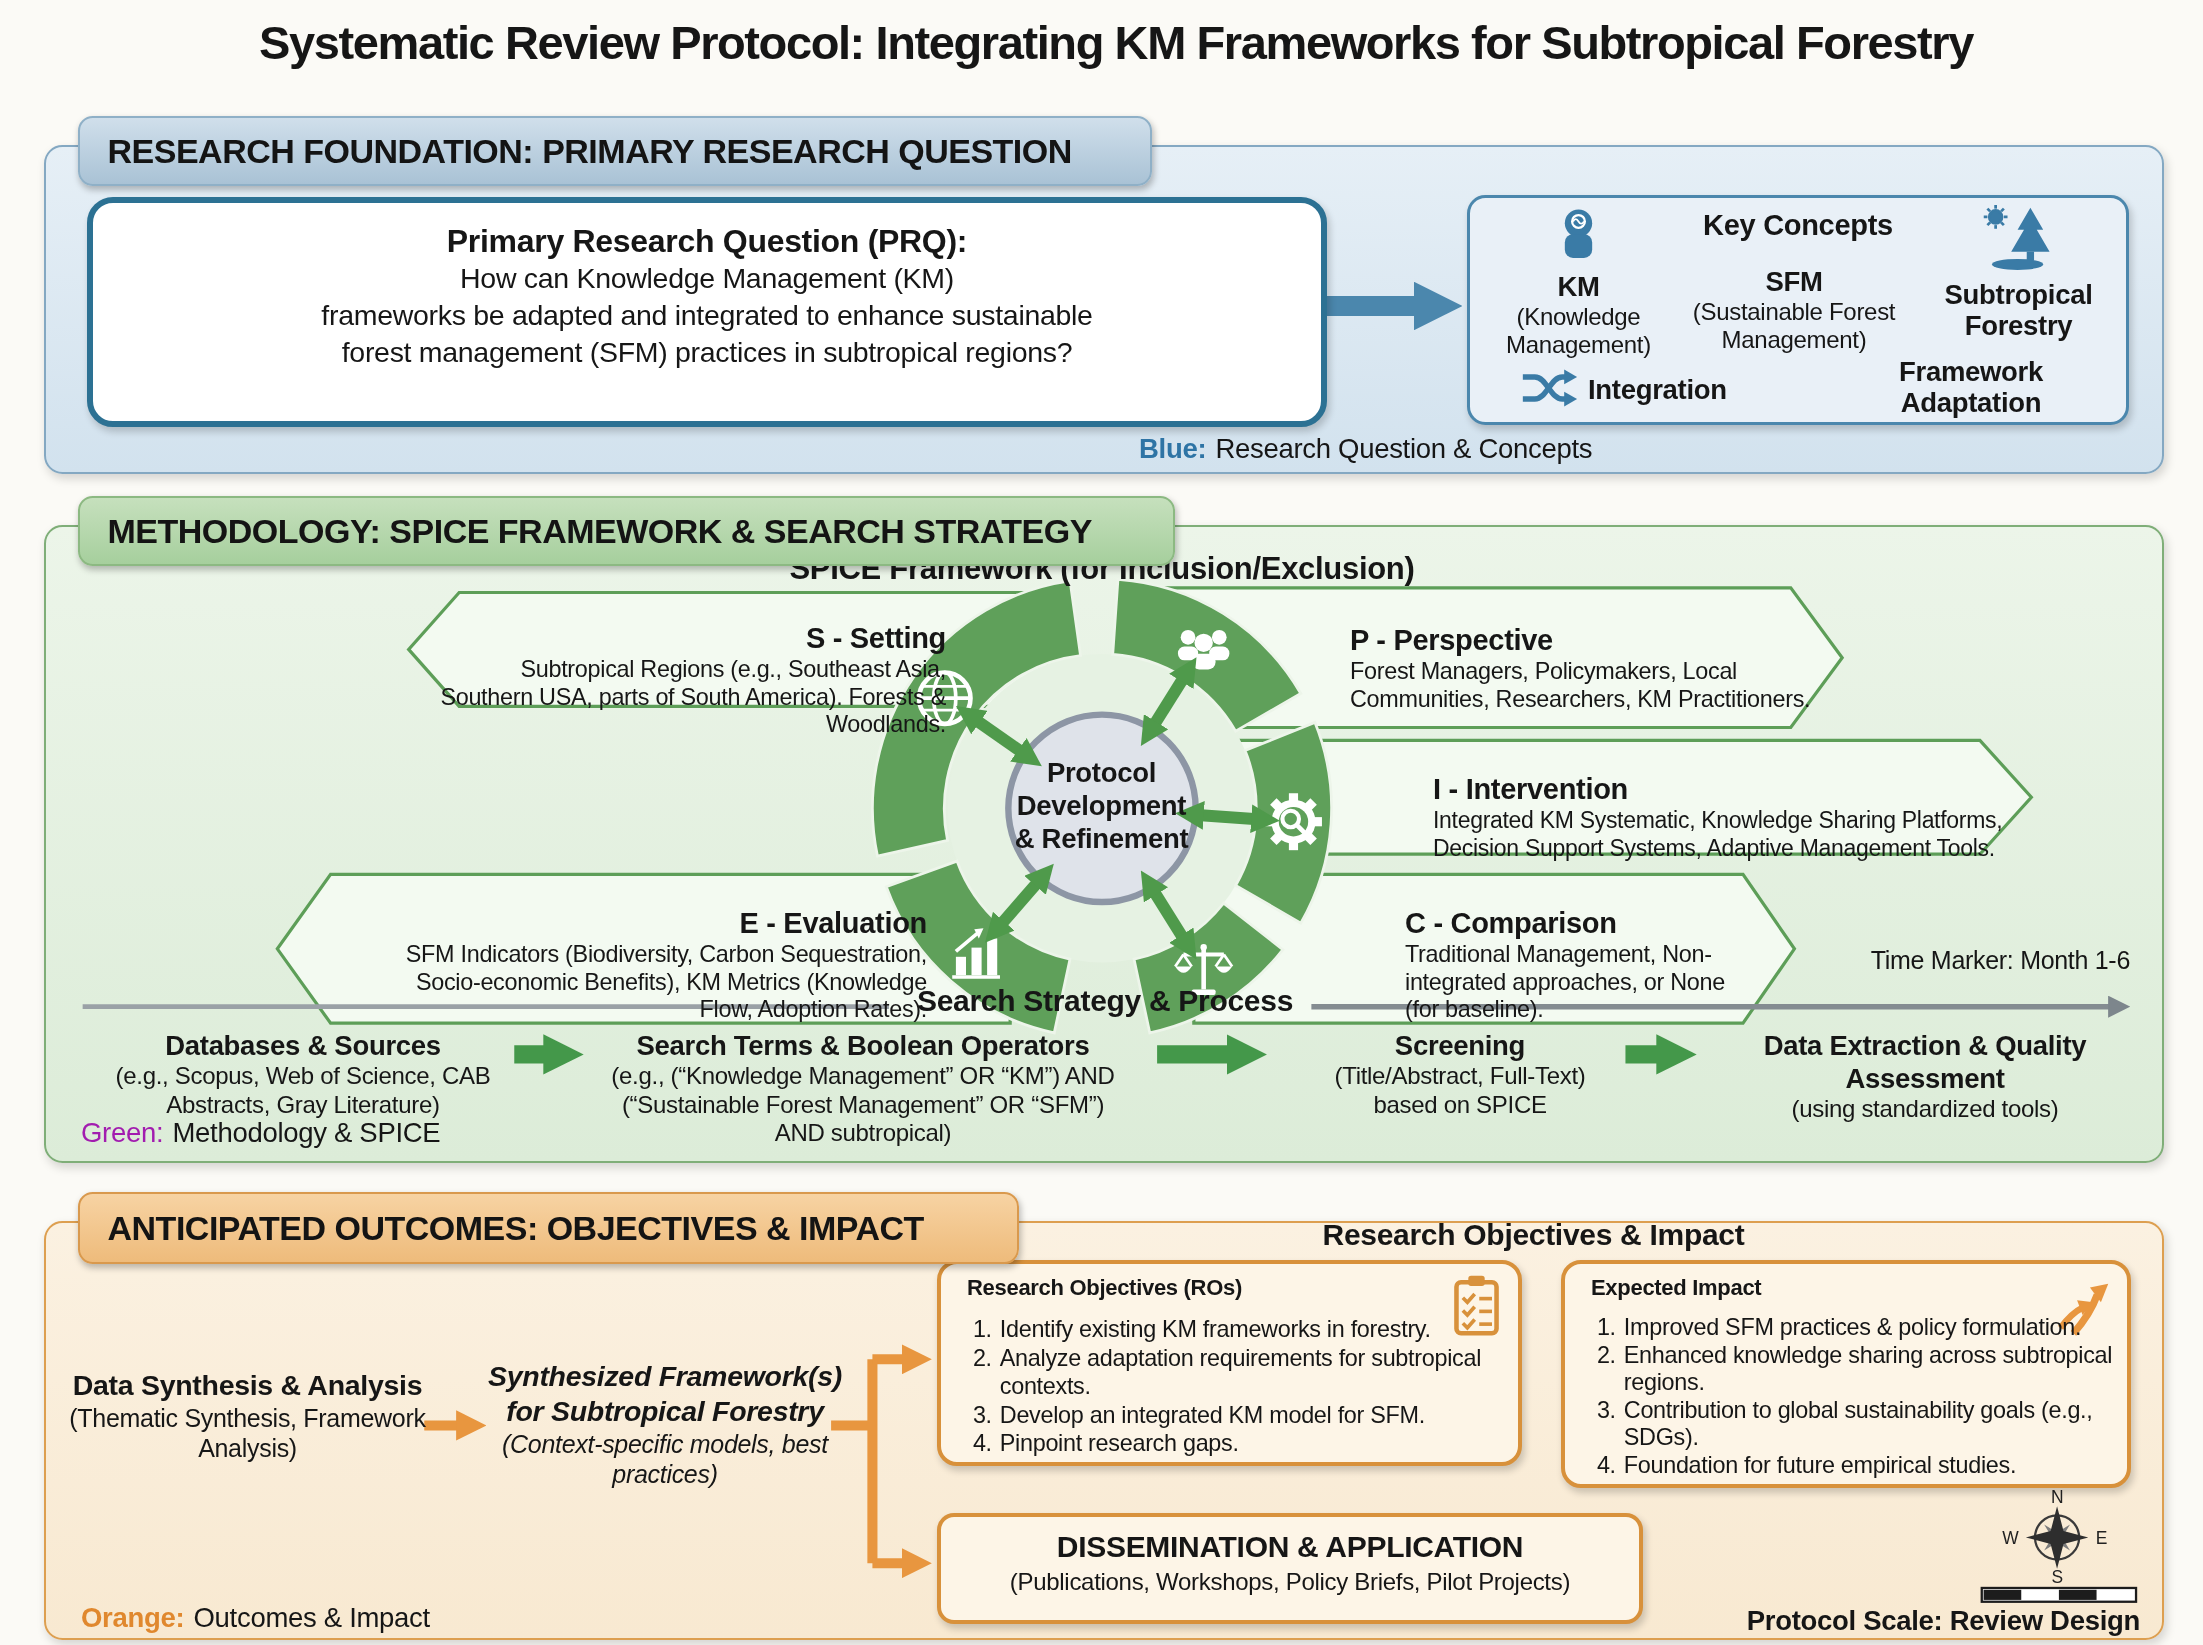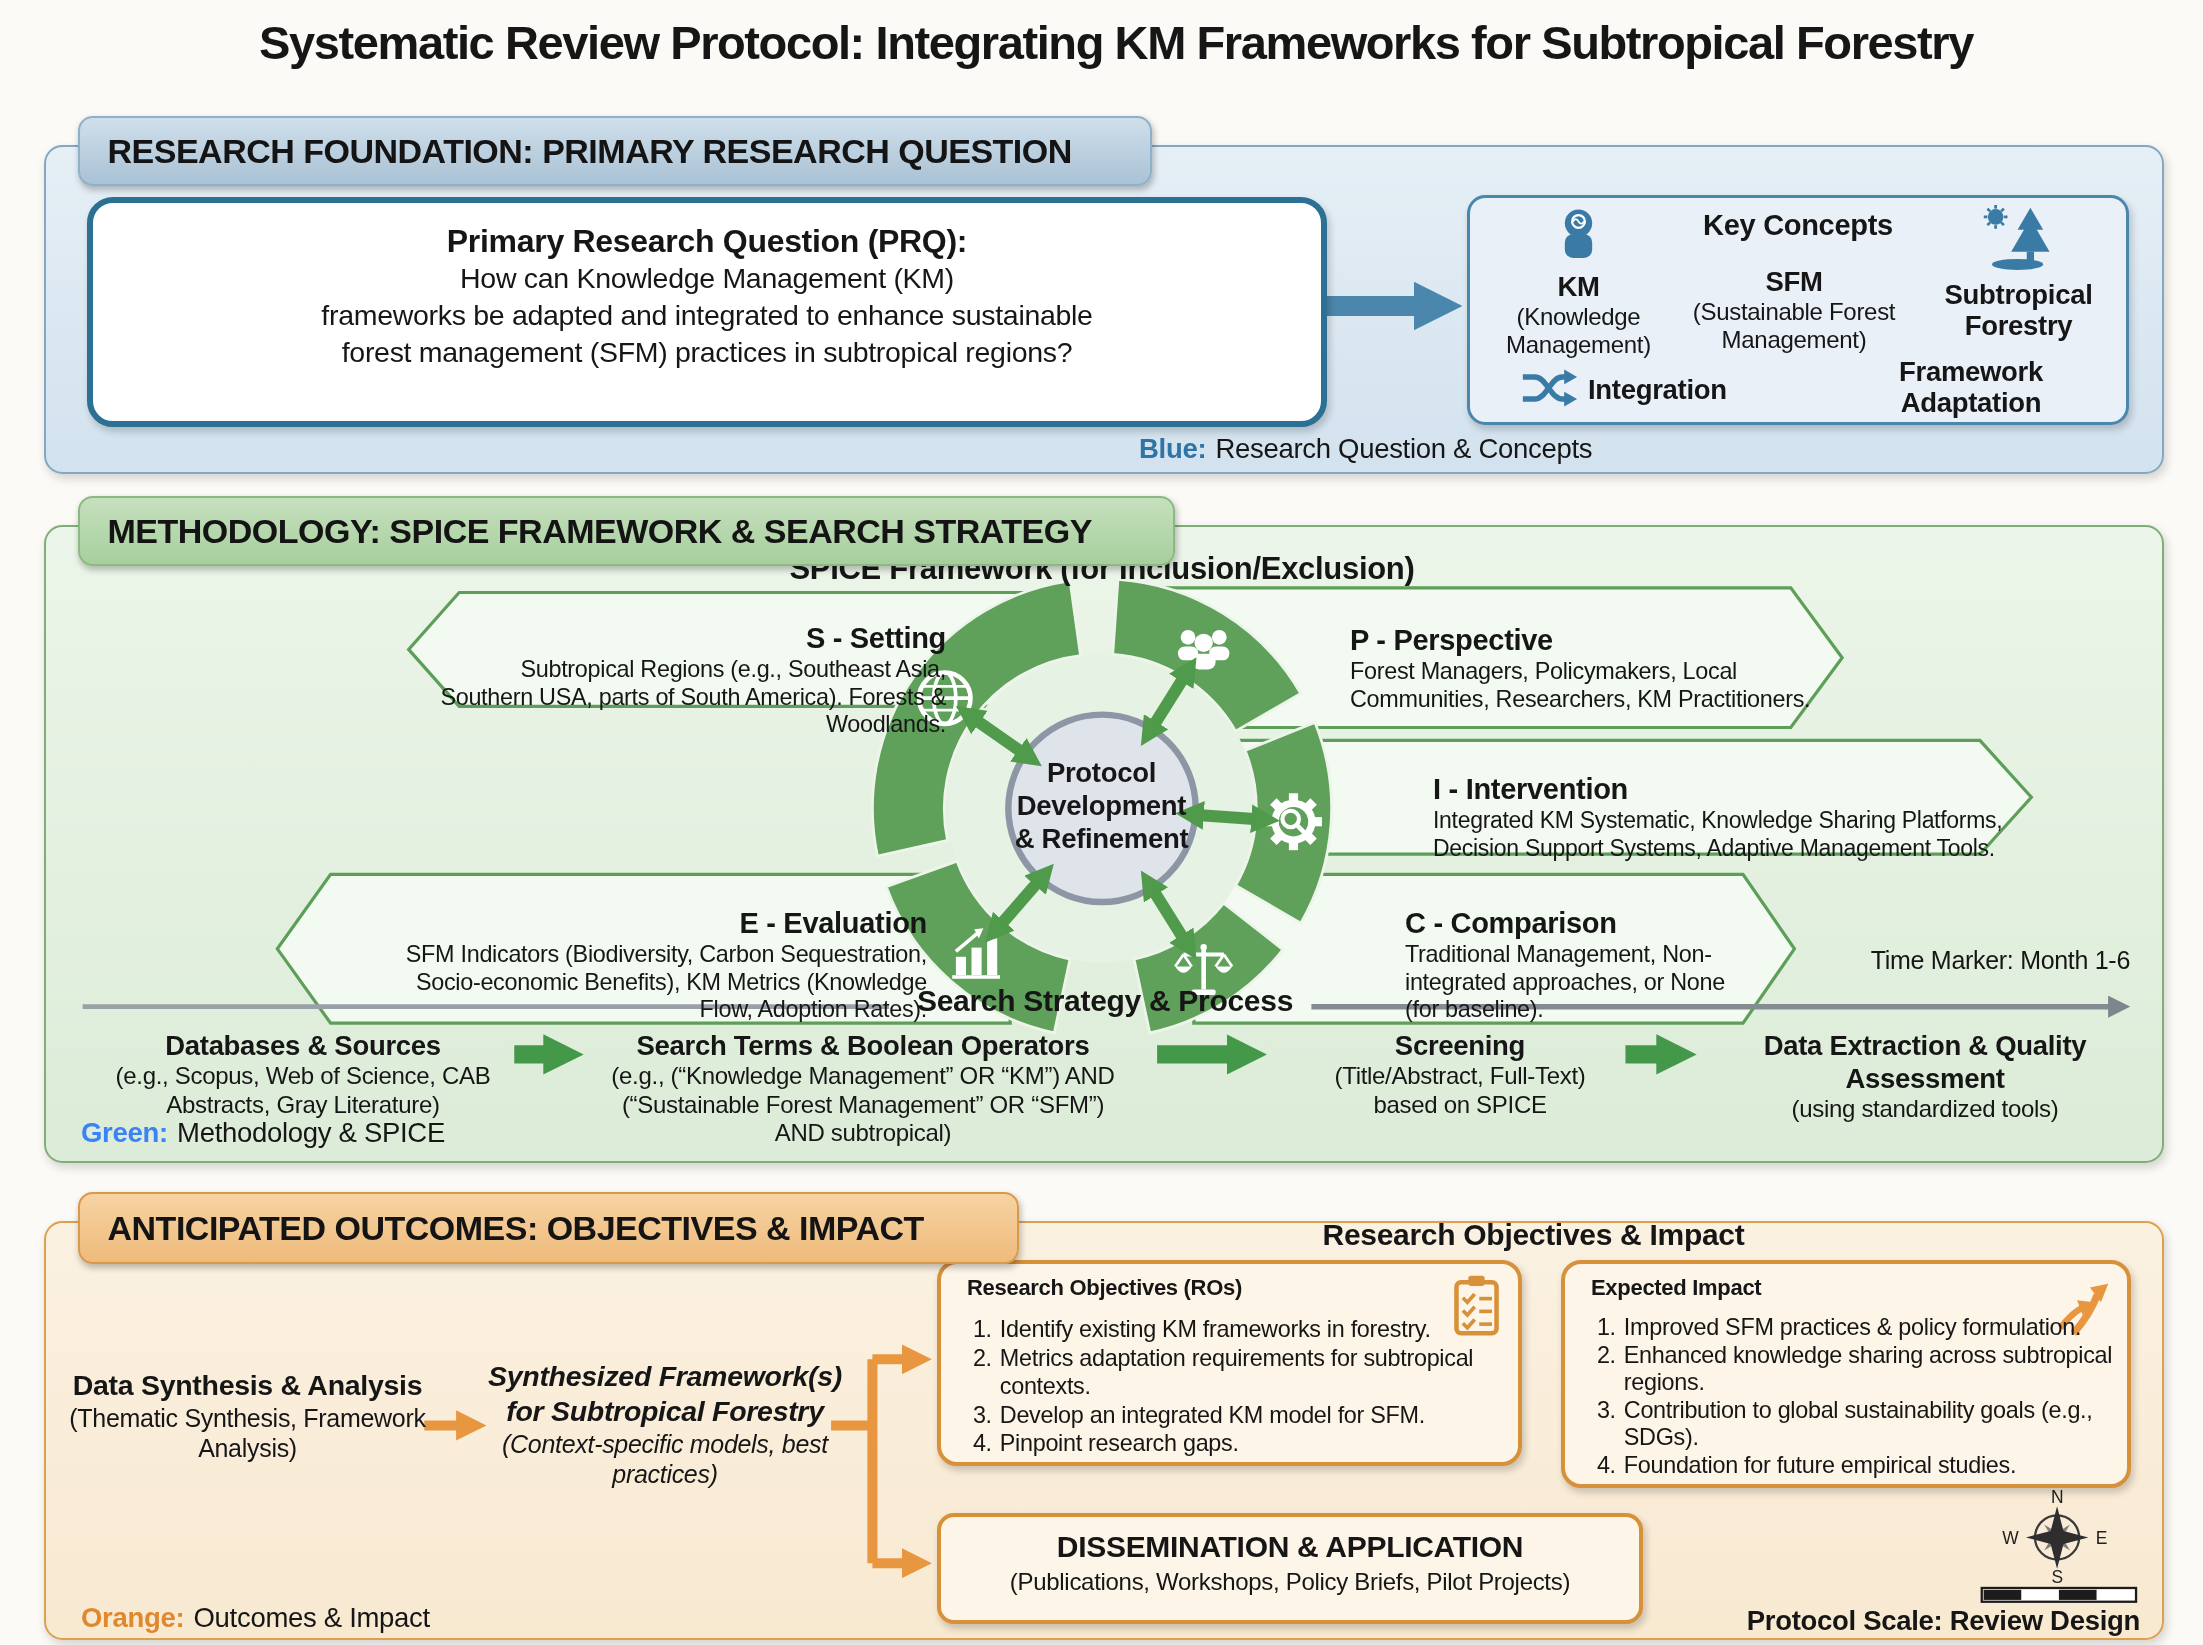--- a/index.html
+++ b/index.html
@@ -25,21 +25,21 @@
   .prq-title{margin-top:20px;font-size:32px;font-weight:bold;}
   .prq-line{font-size:28.5px;font-weight:500;line-height:37px;}
   .kc-box{left:1467px;top:195px;width:656px;height:224px;background:#e9f0f7;border:3.7px solid #4b87ad;border-radius:18.4px;}
   .kc-title{position:absolute;left:0;right:0;top:11px;text-align:center;font-size:29px;font-weight:bold;}
   .kc-col{position:absolute;text-align:center;}
   .kc-abbr{font-size:27.5px;font-weight:bold;}
   .kc-full{font-size:24px;line-height:27.5px;}
   .kc-bold{font-size:27.5px;font-weight:bold;line-height:31px;}
   .legend{position:absolute;z-index:2;font-size:27.5px;}
   .l-blue{color:#2e74a5;font-weight:bold;}
-  .l-green{color:#3b82f6;font-weight:bold;}
+  .l-green{color:#a21caf;font-weight:normal;}
   .l-orange{color:#e0882e;font-weight:bold;}
   .l-rest{margin-left:9.2px;}
   .co-title{font-size:29px;font-weight:bold;line-height:35px;margin-top:26px;}
   .co-text{font-size:23.4px;line-height:27.5px;}
   .center-text{left:1008px;top:756px;width:187px;text-align:center;font-size:27.5px;font-weight:bold;line-height:33px;}
   .spice-title{left:643px;top:551px;width:918px;text-align:center;font-size:31px;font-weight:bold;}
   .search-title{left:891px;top:984px;width:428px;text-align:center;font-size:30px;font-weight:bold;}
   .time-marker{left:1726px;top:946px;width:404px;text-align:right;font-size:25px;font-weight:500;}
   .step{position:absolute;top:1029px;text-align:center;z-index:2;}
   .step-title{font-size:27.5px;font-weight:bold;line-height:33px;margin:0 auto;}
@@ -337,21 +337,21 @@
         <path d="M13,27 l5,5 l8,-9"></path>
           <line x1="31" y1="28" x2="45" y2="28"></line>
         <path d="M13,41 l5,5 l8,-9"></path>
           <line x1="31" y1="42" x2="45" y2="42"></line>
         <path d="M13,55 l5,5 l8,-9"></path>
           <line x1="31" y1="56" x2="45" y2="56"></line>
       </g>
     </svg>
     <ol class="olist abs" style="left:24px;top:51px;width:514px;line-height:28.5px;">
       <li>Identify existing KM frameworks in forestry.</li>
-      <li>Metrics adaptation requirements for subtropical contexts.</li>
+      <li>Analyze adaptation requirements for subtropical contexts.</li>
       <li>Develop an integrated KM model for SFM.</li>
       <li>Pinpoint research gaps.</li>
     </ol>
   </div>
 
   <div class="box o-box" style="left:1561px;top:1260px;width:562px;height:220px;">
     <div class="o-title abs" style="left:26px;top:11px;">Expected Impact</div>
     <svg class="abs" style="right:14.7px;top:7.3px;" width="57" height="66" viewBox="0 0 62 72">
       <path d="M6,62 Q18,46 30,40" fill="none" stroke="#e8963f" stroke-width="7"></path>
       <polygon points="24,32 42,34 30,48" fill="#e8963f"></polygon>

